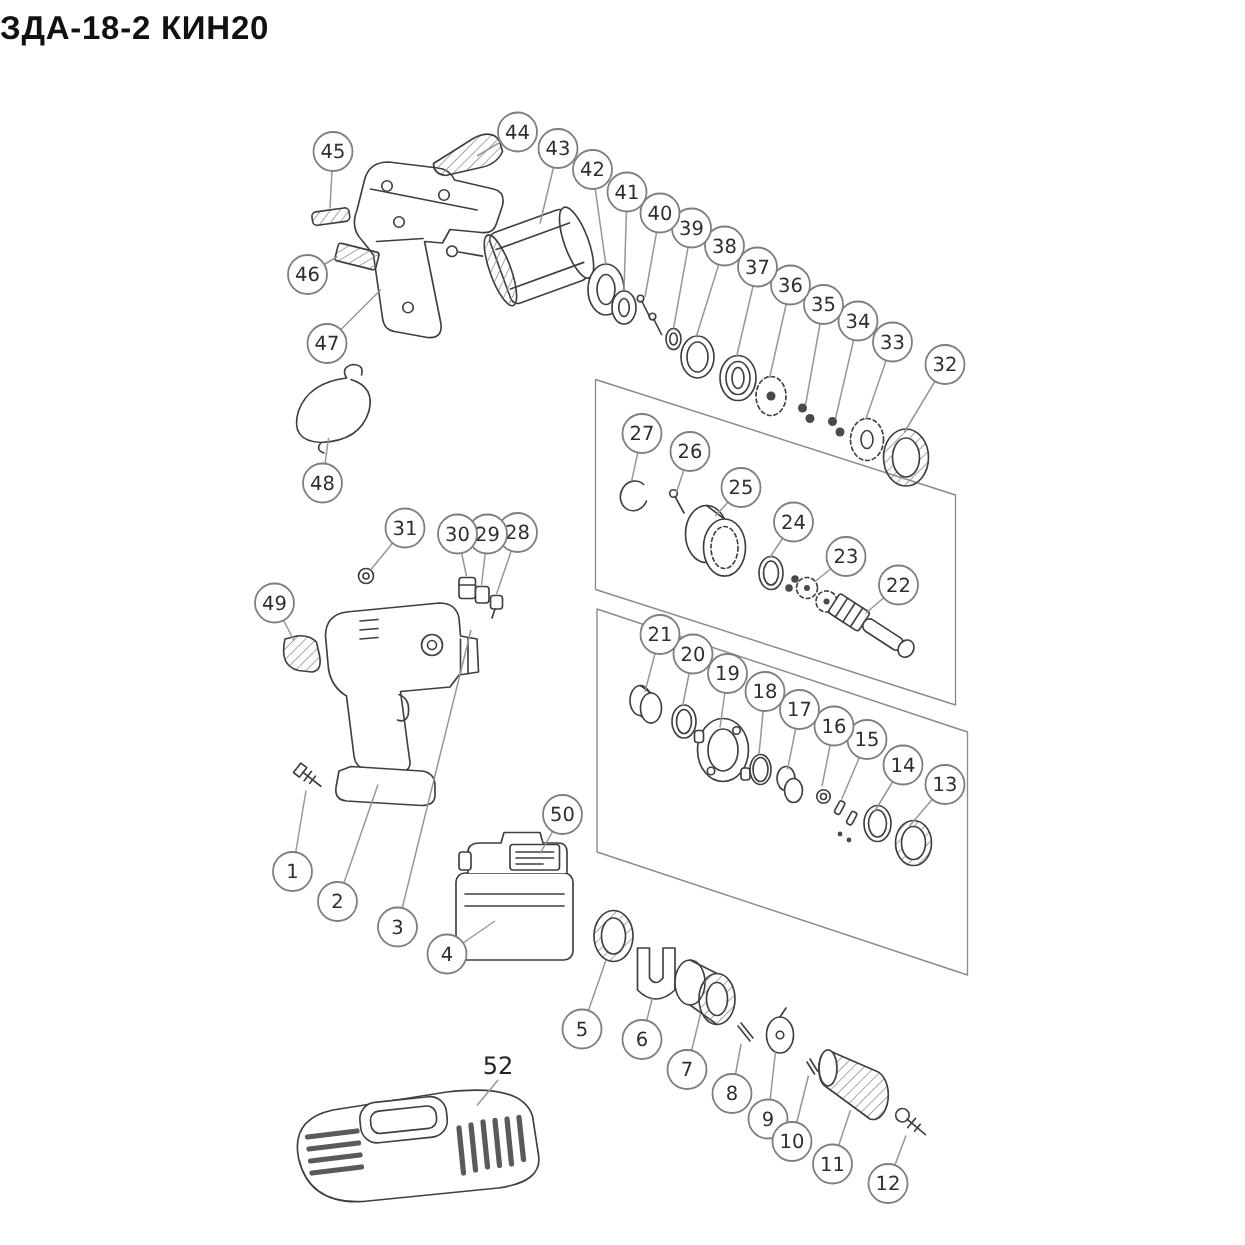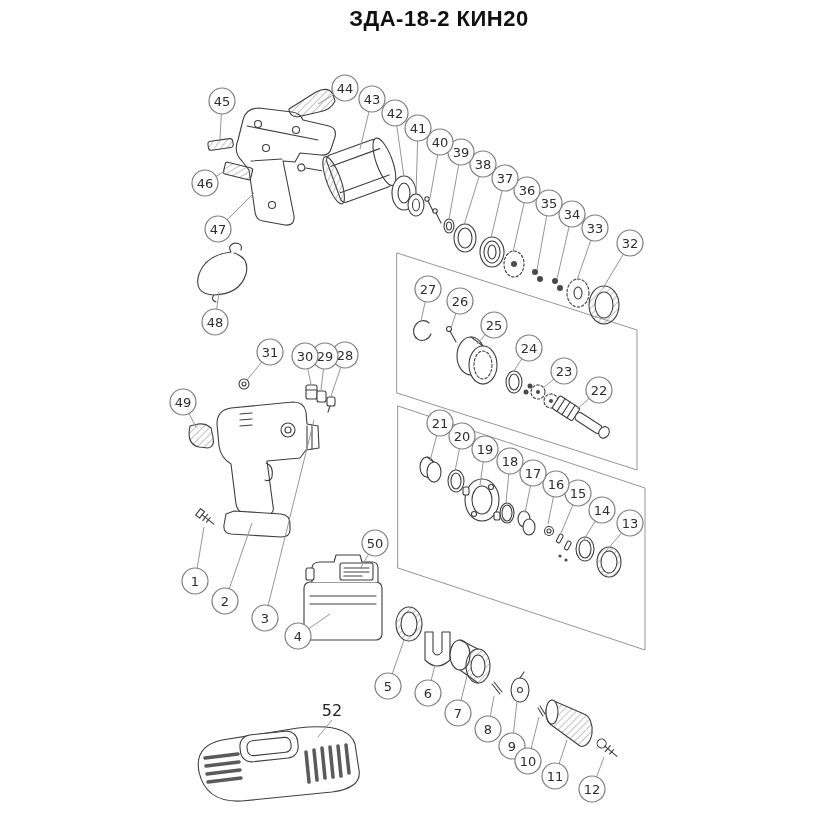--- a/index.html
+++ b/index.html
@@ -1,18 +1,18 @@
 <!DOCTYPE html>
 <html><head>
 <meta charset="utf-8">
 <style>
   html,body { margin:0; padding:0; background:#fff; }
   .page { width:830px; height:830px; position:relative; background:#ffffff; overflow:hidden; }
-  .title { position:absolute; top:6px; left:0; right:0; text-align:center;
-           font:600 22px "Liberation Sans", sans-serif; color:#111; letter-spacing:0.5px;padding-left:48px; }
+  .title { position:absolute; top:6px; left:0; right:0; 
+           font:600 22px "Liberation Sans", sans-serif; color:#111; letter-spacing:0.5px; }
   svg { position:absolute; left:0; top:0; }
 
   .part path, .part rect, .part ellipse, .part circle, .part line, .part polygon {
     fill:none; stroke:#3f3f3f; stroke-width:1.1; stroke-linecap:round; stroke-linejoin:round;
   }
   .part .white   { fill:#ffffff; }
   .part .hatched { fill:url(#hatch); }
   .part .dark    { fill:#4a4a4a; stroke:none; }
   .part .teeth   { stroke-dasharray:2.5 2; }
   .part .slat    { stroke:#5a5a5a; stroke-width:3.5; }

